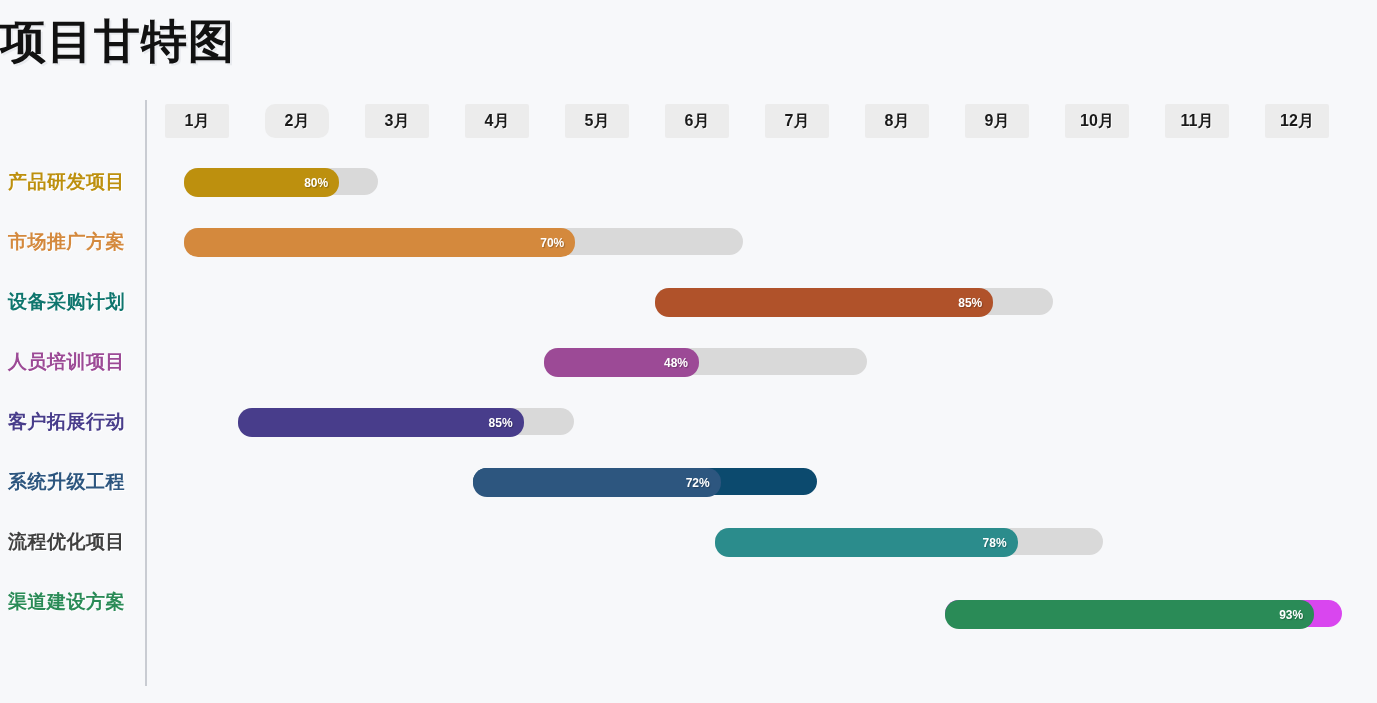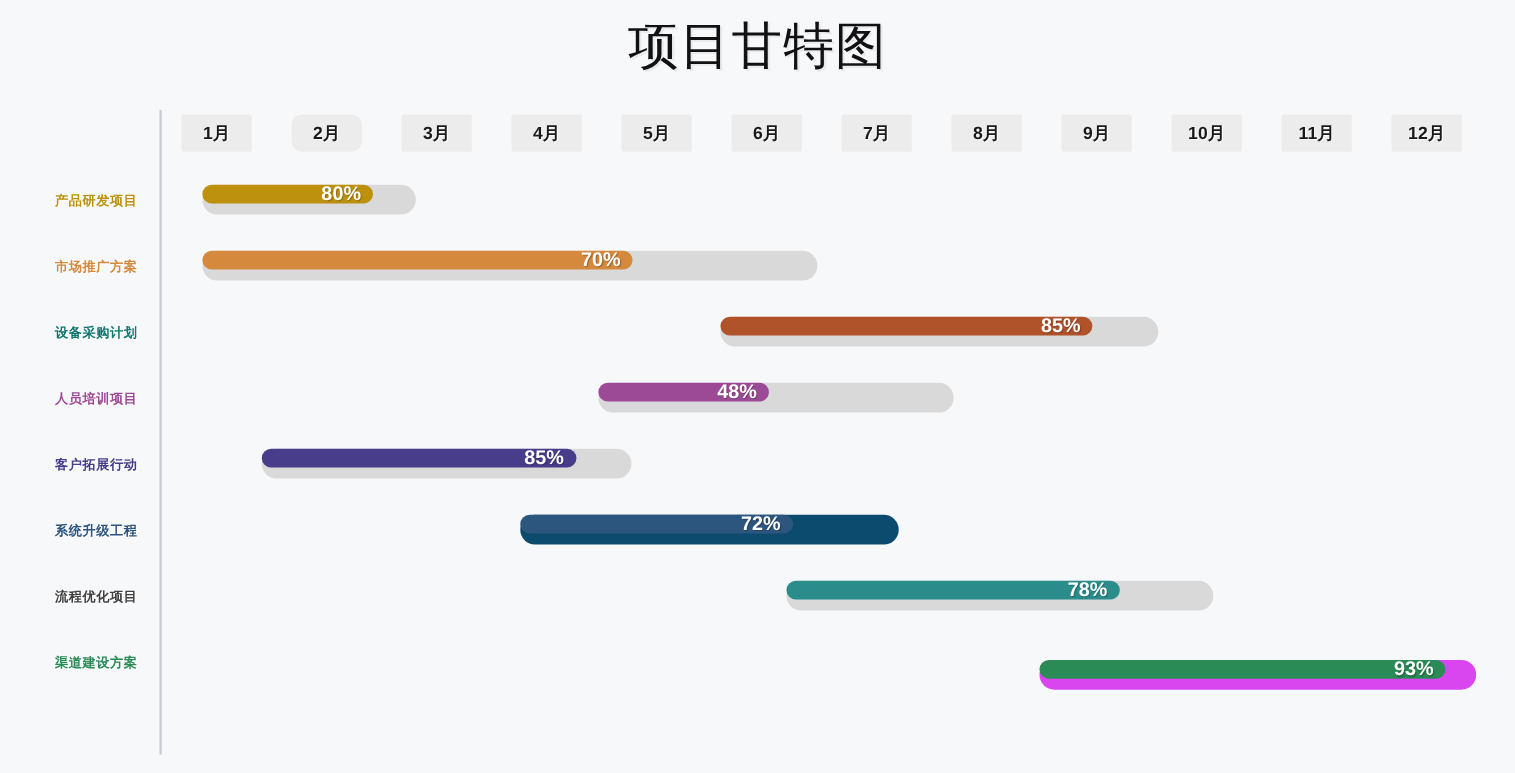--- a/index.html
+++ b/index.html
@@ -16,23 +16,23 @@
     height: 703px;
     background: #f7f8fa;
   }
 
   
   #chart-title {
     position: absolute;
     left: 0;
     top: 14px;
     width: 1377px;
-    text-align: center;
+    text-align: left;
     font-size: 46px;
-    font-weight: normal;
+    font-weight: bold;
     color: #111111;
     letter-spacing: 1px;
     text-shadow: 2px 2px 0 #e8eaee;
     line-height: 1.2;
   }
 
   
   
   #timeline-header {
     position: absolute;
@@ -83,44 +83,44 @@
   .row-label {
     position: absolute;
     left: 0;
     top: 0;
     width: 128px;
     height: 60px;
     display: flex;
     align-items: center;
     justify-content: flex-end;
     padding-right: 3px;
-    font-size: 12px;
+    font-size: 19px;
     font-weight: bold;
     letter-spacing: 0.5px;
     text-shadow: 1px 1px 0 rgba(255,255,255,0.9);
     white-space: nowrap;
   }
   .bar-track {
     position: absolute;
     top: 16px;
     height: 27px;
     background: #d9d9d9;
     border-radius: 14px;
   }
   .bar-fill {
     position: absolute;
     left: 0;
     top: 0;
-    height: 17px;
+    height: 29px;
     border-radius: 14px;
     display: flex;
     align-items: center;
     justify-content: flex-end;
     padding-right: 11px;
-    font-size: 18px;
+    font-size: 12px;
     font-weight: bold;
     color: #ffffff;
     text-shadow: 1px 1px 1px rgba(0,0,0,0.25);
     white-space: nowrap;
   }
 </style>
 </head>
 <body>
 
 <div id="page">

